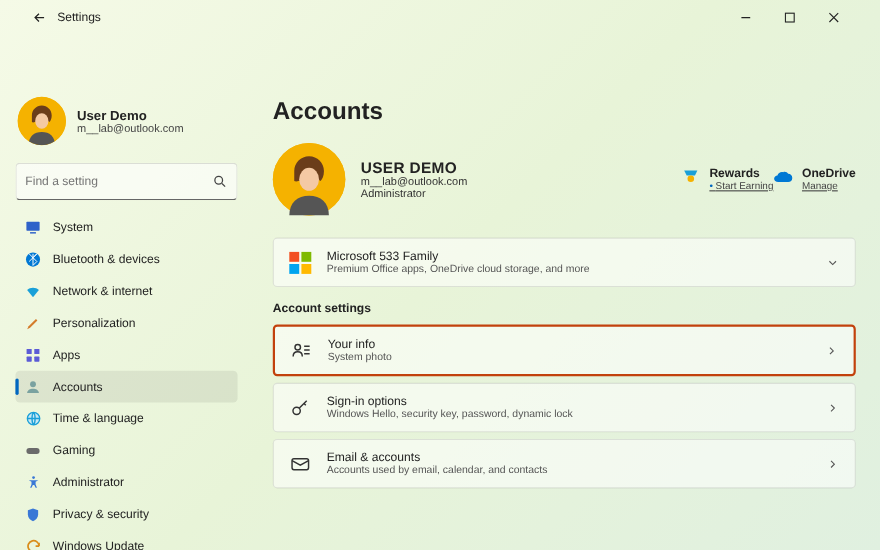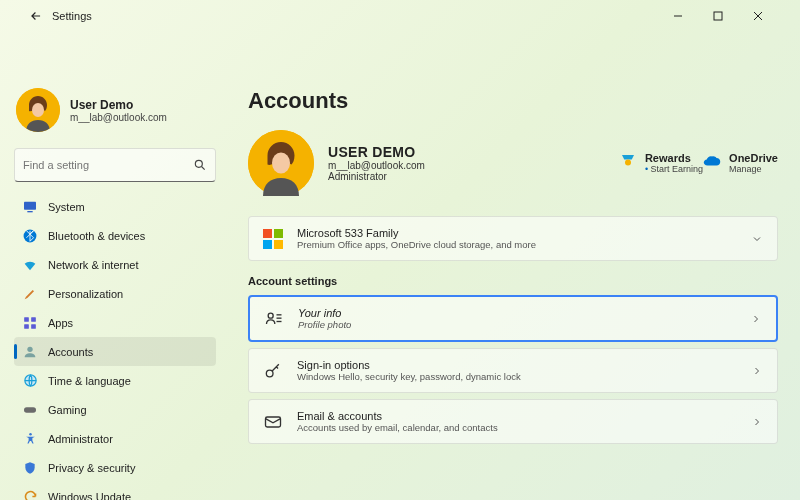--- a/index.html
+++ b/index.html
@@ -32,24 +32,24 @@
   .h1 { font-size:22px; font-weight:600; margin: 4px 0 16px;}
   .header-row { display:flex; align-items:center; gap:14px; margin-bottom:20px;}
   .avatar-lg { width:66px;height:66px;border-radius:50%;background:#f5b200;display:flex;align-items:center;justify-content:center;}
   .acct-name { font-size:14px; font-weight:600; letter-spacing:0.3px;}
   .acct-email { font-size:10px; color:#333;}
   .acct-role { font-size:10px; color:#333;}
   .tiles { margin-left:auto; display:flex; }
   .tile { display:flex; gap:8px; align-items:flex-start;}
   .tile-ico{width:18px;height:18px;display:flex;align-items:center;justify-content:center;}
   .tile-title{font-size:11px;font-weight:600;}
-  .tile-sub{font-size:9px;color:#444;}
+  .tile-sub{font-size:9px;color:#444;text-decoration:underline;}
   .tile-sub.bullet::before{content:"• ";color:#0067c0;}
   .card { background:rgba(255,255,255,0.55);border:1px solid rgba(0,0,0,0.1);border-radius:4px;display:flex;align-items:center;gap:14px;padding:10px 14px;margin-bottom:6px;cursor:pointer;}
-  .card.hl { border:2px solid #3b82f6;font-style:italic; }
+  .card.hl { border:2px solid #c2410c; }
   .card-ico{width:20px;height:20px;display:flex;align-items:center;justify-content:center;color:#333;}
   .card-title{font-size:11px;font-weight:500;}
   .card-sub{font-size:9.5px;color:#555;}
   .chev{margin-left:auto;color:#555;}
   .section-h{font-size:11px;font-weight:600;margin:14px 0 8px;}
   
   .m365{width:20px;height:20px;display:grid;grid-template-columns:1fr 1fr;grid-template-rows:1fr 1fr;gap:2px;}
   .m365 span:nth-child(1){background:#f25022;}
   .m365 span:nth-child(2){background:#7fba00;}
   .m365 span:nth-child(3){background:#00a4ef;}
@@ -281,21 +281,21 @@
           <svg width="20" height="20" viewBox="0 0 24 24" fill="none" stroke="#333" stroke-width="1.6">
             <circle cx="8" cy="8" r="3"></circle>
             <path d="M3 18c0-3 2-5 5-5s5 2 5 5"></path>
             <line x1="15" y1="7" x2="21" y2="7"></line>
             <line x1="15" y1="11" x2="21" y2="11"></line>
             <line x1="15" y1="15" x2="21" y2="15"></line>
           </svg>
         </div>
       <div>
           <div class="card-title">Your info</div>
-          <div class="card-sub">Profile photo</div>
+          <div class="card-sub">System photo</div>
         </div>
       <span class="chev">
           <svg width="12" height="12" viewBox="0 0 24 24" fill="none" stroke="#555" stroke-width="2">
             <path d="M9 6l6 6-6 6"></path>
           </svg>
         </span>
     </div>
 
     <div class="card">
       <div class="card-ico">

